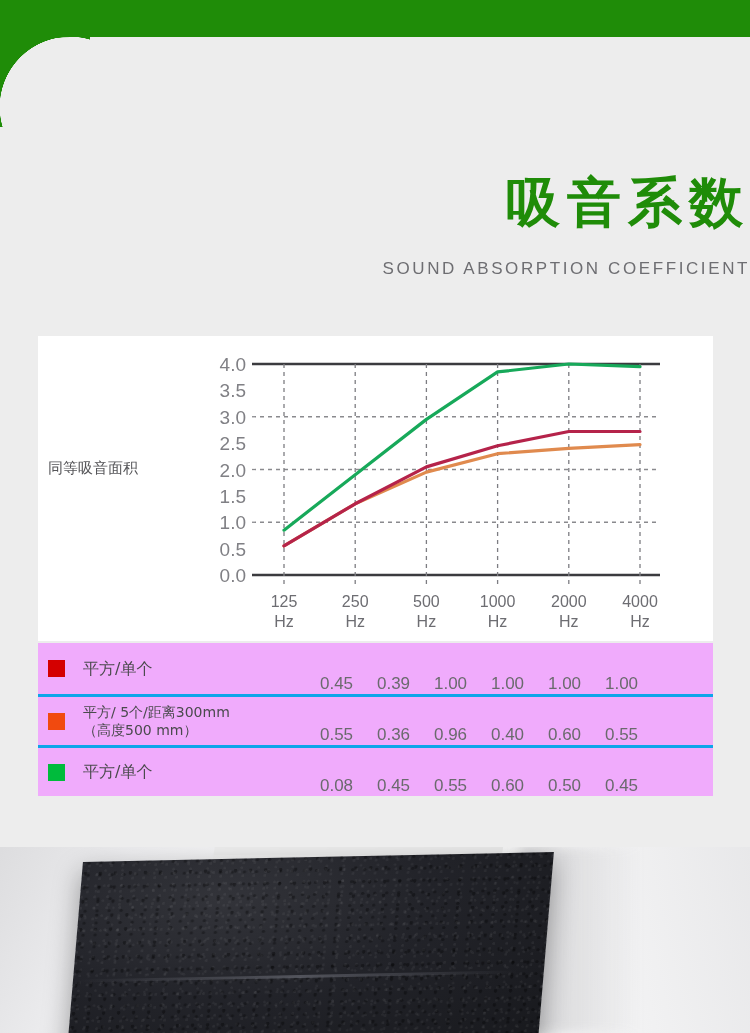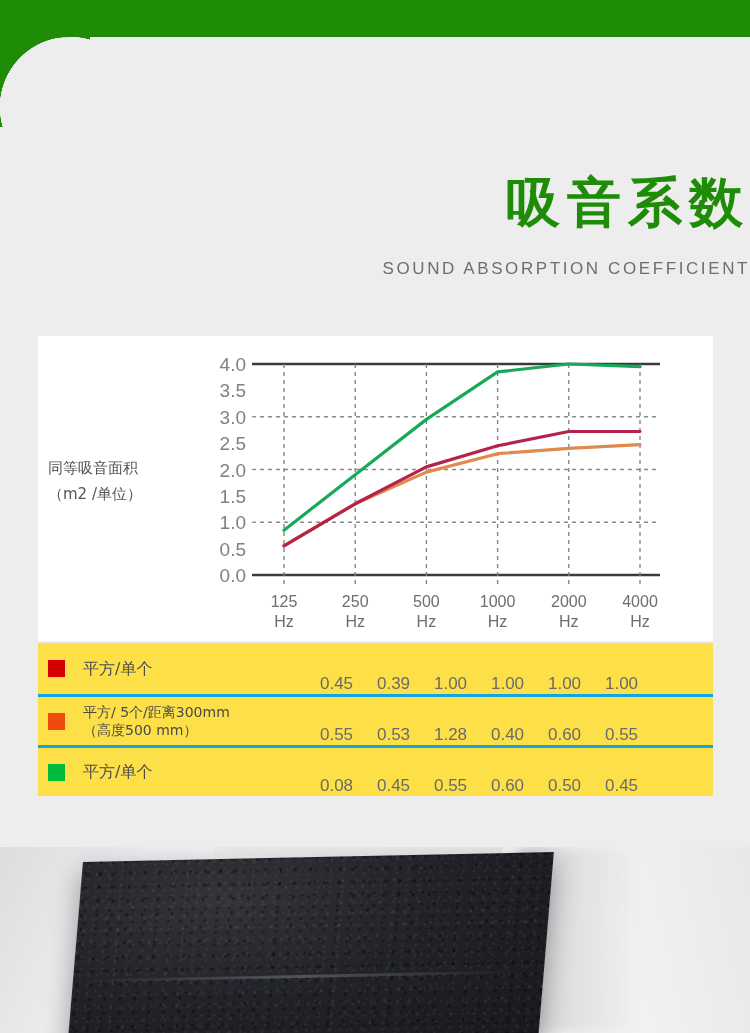--- a/index.html
+++ b/index.html
@@ -65,21 +65,21 @@
 
   
   .table{
     position:absolute; left:38px; top:643px; width:675px; height:160px;
     background:#ededed;
   }
   .trow{
     position:relative;
     display:flex; align-items:center;
     height:51px;
-    background:#fde047;
+    background:#f0abfc;
   }
   .trow.sep{ border-top:3px solid #0ea5e9; }
   .swatch{
     width:17px; height:17px; margin-left:10px; flex:0 0 17px;
   }
   .rlabel{
     margin-left:18px;
     color:#4a4a4d;
     font-size:16px;
     line-height:20px;
@@ -160,21 +160,20 @@
   <div class="panel">
     <div class="green-corner"></div>
   </div>
 
   <div class="title-zh">吸音系数</div>
   <div class="title-en">SOUND ABSORPTION COEFFICIENT</div>
 
   <div class="chart-card"></div>
   <div class="axis-title">
     <div>同等吸音面积</div>
-    <div>（m2 /单位）</div>
   </div>
 
   <svg class="plot" id="plot-svg" width="470" height="285">
       <line x1="52" x2="460" y1="172.25" y2="172.25" stroke="#8a8a8e" stroke-width="1.3" stroke-dasharray="4 4"></line>
       <line x1="52" x2="460" y1="119.5" y2="119.5" stroke="#8a8a8e" stroke-width="1.3" stroke-dasharray="4 4"></line>
       <line x1="52" x2="460" y1="66.75" y2="66.75" stroke="#8a8a8e" stroke-width="1.3" stroke-dasharray="4 4"></line>
       <line x1="52" x2="460" y1="14" y2="14" stroke="#3b3b3f" stroke-width="2.6"></line>
       <line x1="52" x2="460" y1="225" y2="225" stroke="#3b3b3f" stroke-width="2.6"></line>
       <line x1="84" x2="84" y1="14" y2="237" stroke="#7d7d82" stroke-width="1.3" stroke-dasharray="4 4"></line>
       <line x1="155.2" x2="155.2" y1="14" y2="237" stroke="#7d7d82" stroke-width="1.3" stroke-dasharray="4 4"></line>
@@ -220,22 +219,22 @@
           <span>1.00</span>
           <span>1.00</span>
         </div>
       </div>
       <div class="trow sep">
         <span class="swatch" style="background: rgb(241, 74, 15);"></span>
         <div class="rlabel small">平方/ 5个/距离300mm
 （高度500 mm）</div>
         <div class="vals">
           <span>0.55</span>
-          <span>0.53</span>
-          <span>1.28</span>
+          <span>0.36</span>
+          <span>0.96</span>
           <span>0.40</span>
           <span>0.60</span>
           <span>0.55</span>
         </div>
       </div>
       <div class="trow sep">
         <span class="swatch" style="background: rgb(0, 187, 60);"></span>
         <div class="rlabel">平方/单个</div>
         <div class="vals">
           <span>0.08</span>

